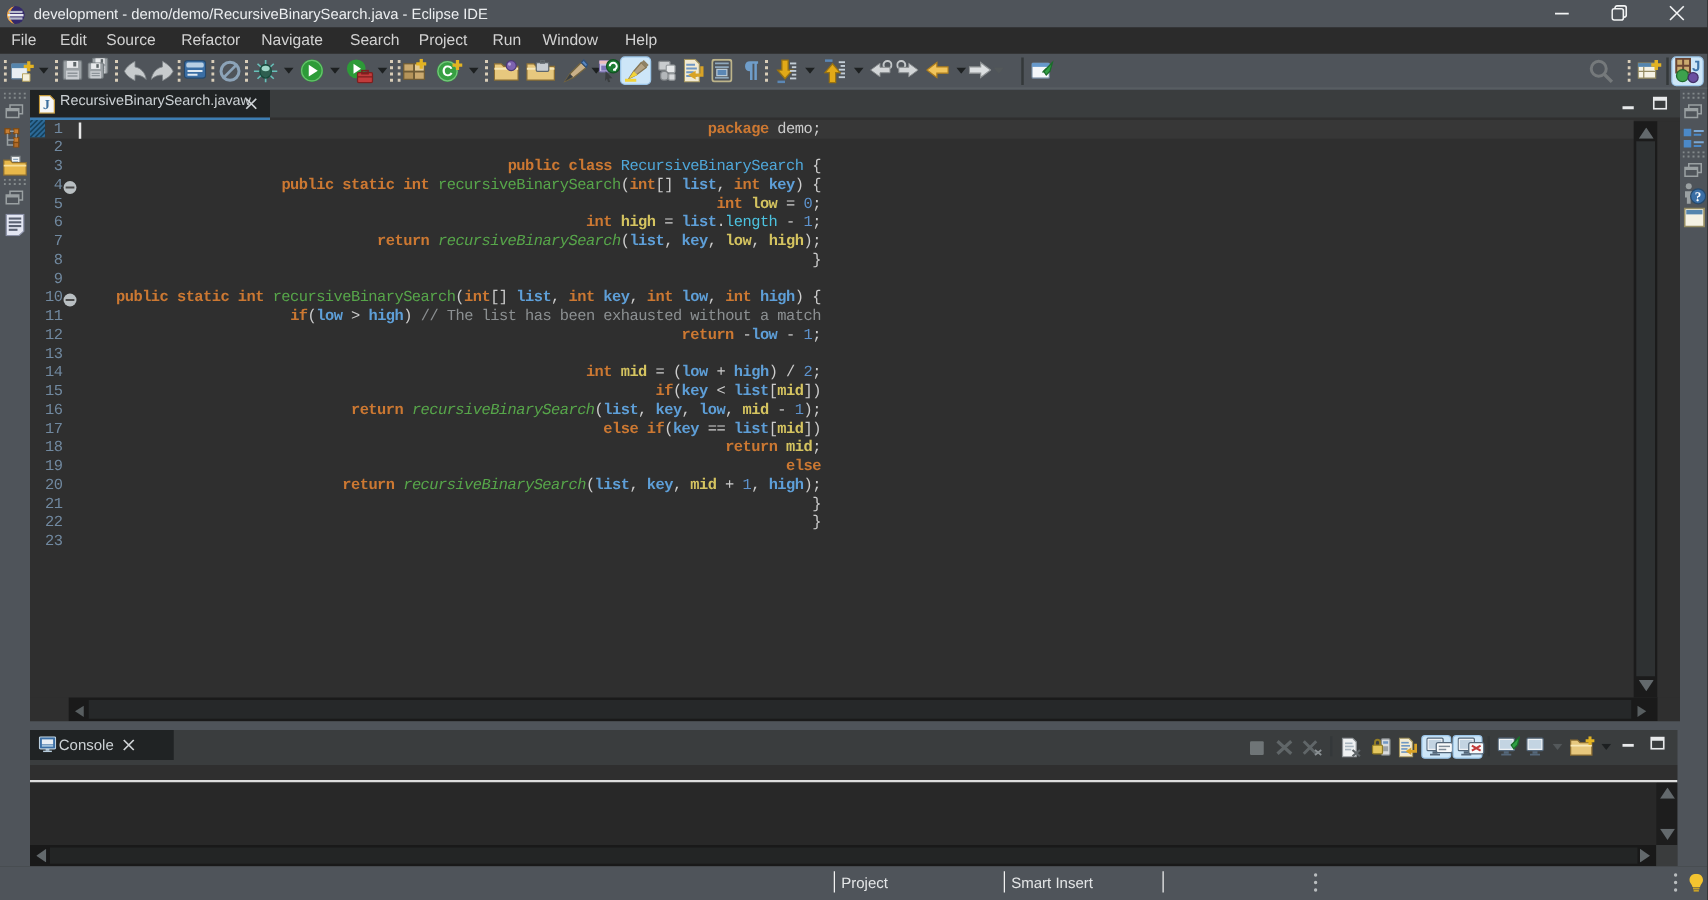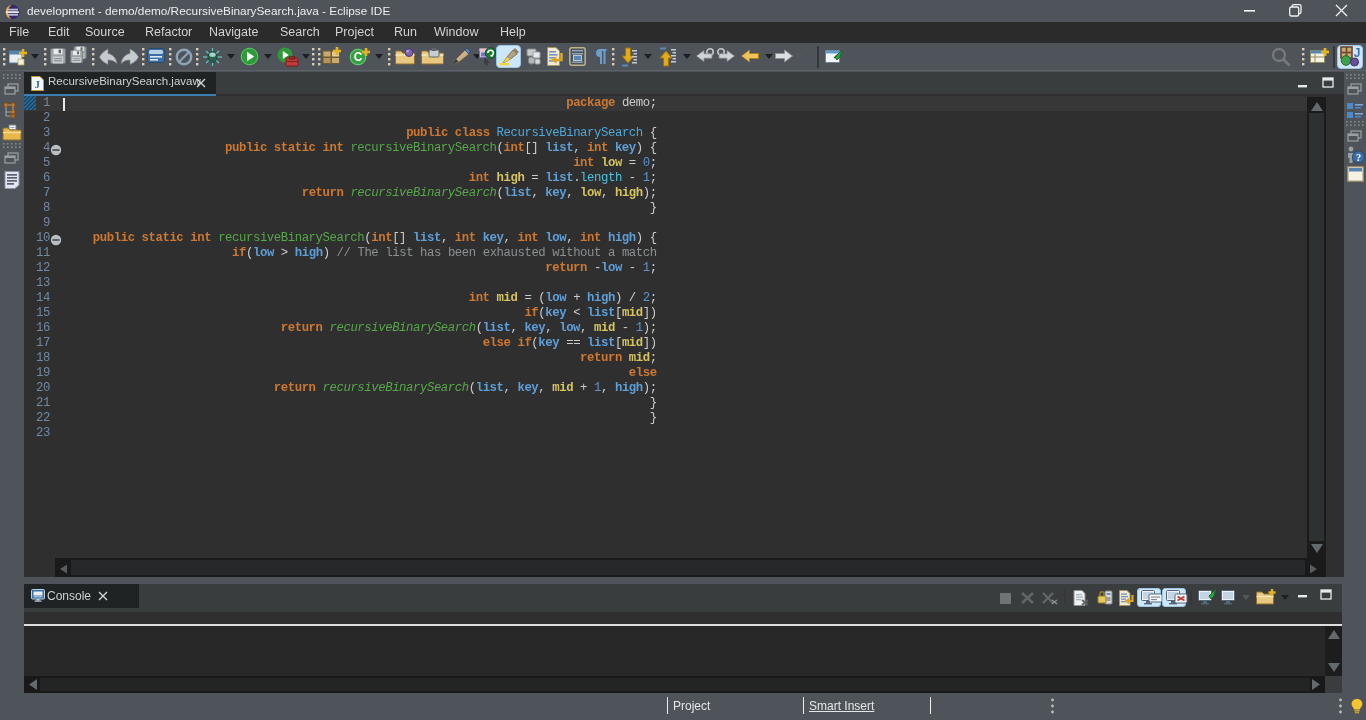--- a/index.html
+++ b/index.html
@@ -994,21 +994,21 @@
       <div style="position:absolute; left:16px; top:2px;">
         <div style="width:1270px;height:13px;background:#232525;"></div>
       </div>
     </div>
   <div class="abs" id="ccorner"></div>
   <div class="abs" id="cgap"></div>
   <div class="abs" id="statusbar">
     <div class="statsep" style="left:667px;"></div>
     <div class="stattext" style="left:673px;">Project</div>
     <div class="statsep" style="left:803px;"></div>
-    <div class="stattext" style="left:809px;text-decoration:underline;">Smart Insert</div>
+    <div class="stattext" style="left:809px;">Smart Insert</div>
     <div class="statsep" style="left:930px;"></div>
     <div class="stattext" style="left:882px; color:#cfd6da;margin-top:24px;">1 : 1 : 0</div>
     <div class="abs" style="left:1051px; top:5px; width:3px; height:16px;">
         <svg width="3" height="16">
           <circle cx="1.5" cy="2" r="1.4" fill="#b9bdbf"></circle>
           <circle cx="1.5" cy="8" r="1.4" fill="#b9bdbf"></circle>
           <circle cx="1.5" cy="14" r="1.4" fill="#b9bdbf"></circle>
         </svg>
       </div>
     <div class="abs" style="left:1339px; top:5px; width:3px; height:16px;">

